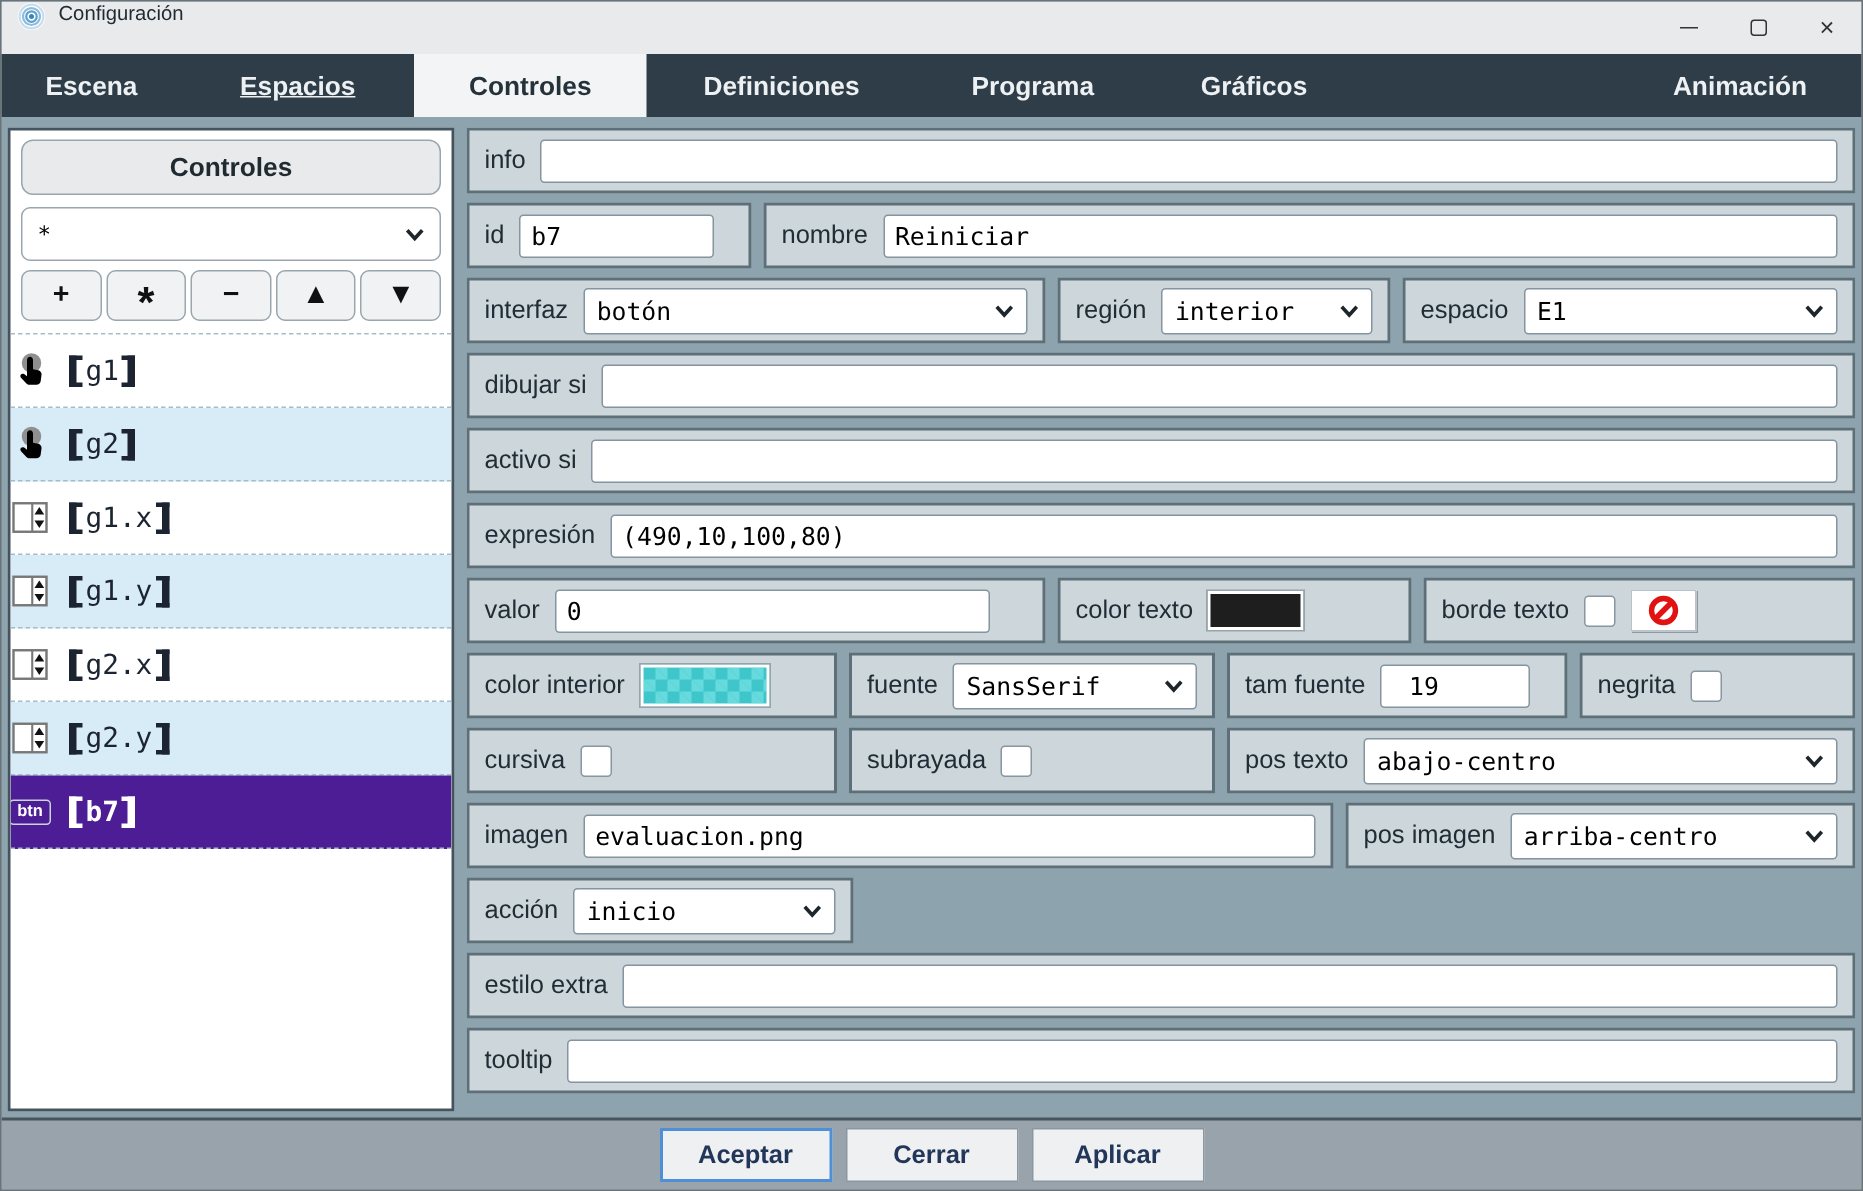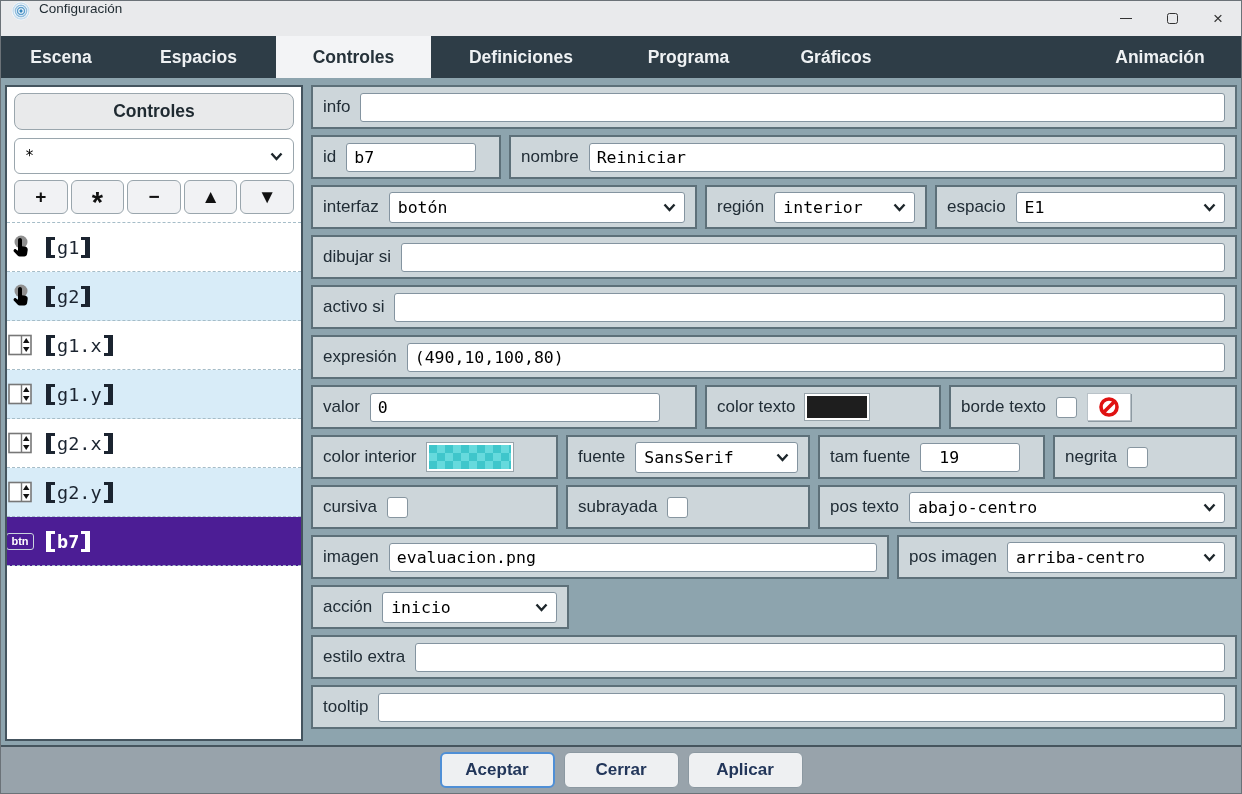--- a/index.html
+++ b/index.html
@@ -29,21 +29,21 @@
 
   
   .tabbar {
     height:42px; background:#2e3d47; display:flex; align-items:stretch; flex:0 0 auto;
   }
   .tab {
     color:#eef1f3; font-size:17.5px; font-weight:bold;
     display:flex; align-items:center; justify-content:center; cursor:default;
   }
   .tab.active { background:#f3f4f6; color:#26323a; }
-  .tab-escena{width:120px;} .tab-espacios{width:155px;} .tab-controles{width:155px;}
+  .tab-escena{width:120px;} .tab-espacios{width:155px;text-decoration:underline;} .tab-controles{width:155px;}
   .tab-definiciones{width:180px;} .tab-programa{width:155px;} .tab-graficos{width:140px;}
   .tab-animacion{width:162px; margin-left:auto;}
 
   
   .content { flex:1 1 auto; display:flex; padding:7px 4px 4px 4px; gap:8px; overflow:hidden; }
 
   
   .sidebar {
     width:298px; flex:0 0 auto; background:#ffffff; border:2px solid #44545e;
     display:flex; flex-direction:column; overflow:hidden;
@@ -139,21 +139,21 @@
   .w-cursiva { width:247px; } .w-subrayada { width:244px; }
   .w-imagen { width:578px; }
   .w-accion { width:258px; }
 
   
   .footer {
     height:48px; flex:0 0 auto; background:#98a3ab; border-top:2.5px solid #46555e;
     display:flex; align-items:center; justify-content:center; gap:9px;
   }
   .footer-btn {
-    width:115px; height:36px; background:#eef0f2; border:1.5px solid #8b98a1; border-radius:6px;
+    width:115px; height:36px; background:#eef0f2; border:1.5px solid #8b98a1; border-radius:0;
     font-family:"Liberation Sans",sans-serif; font-size:17px; font-weight:bold; color:#22365a;
     display:flex; align-items:center; justify-content:center; cursor:default;
   }
   .footer-btn.primary { border:2px solid #4f8fd6; }
 </style>
 </head>
 <body>
 
 <div class="titlebar">
   <svg class="app-icon" viewBox="0 0 24 24">

